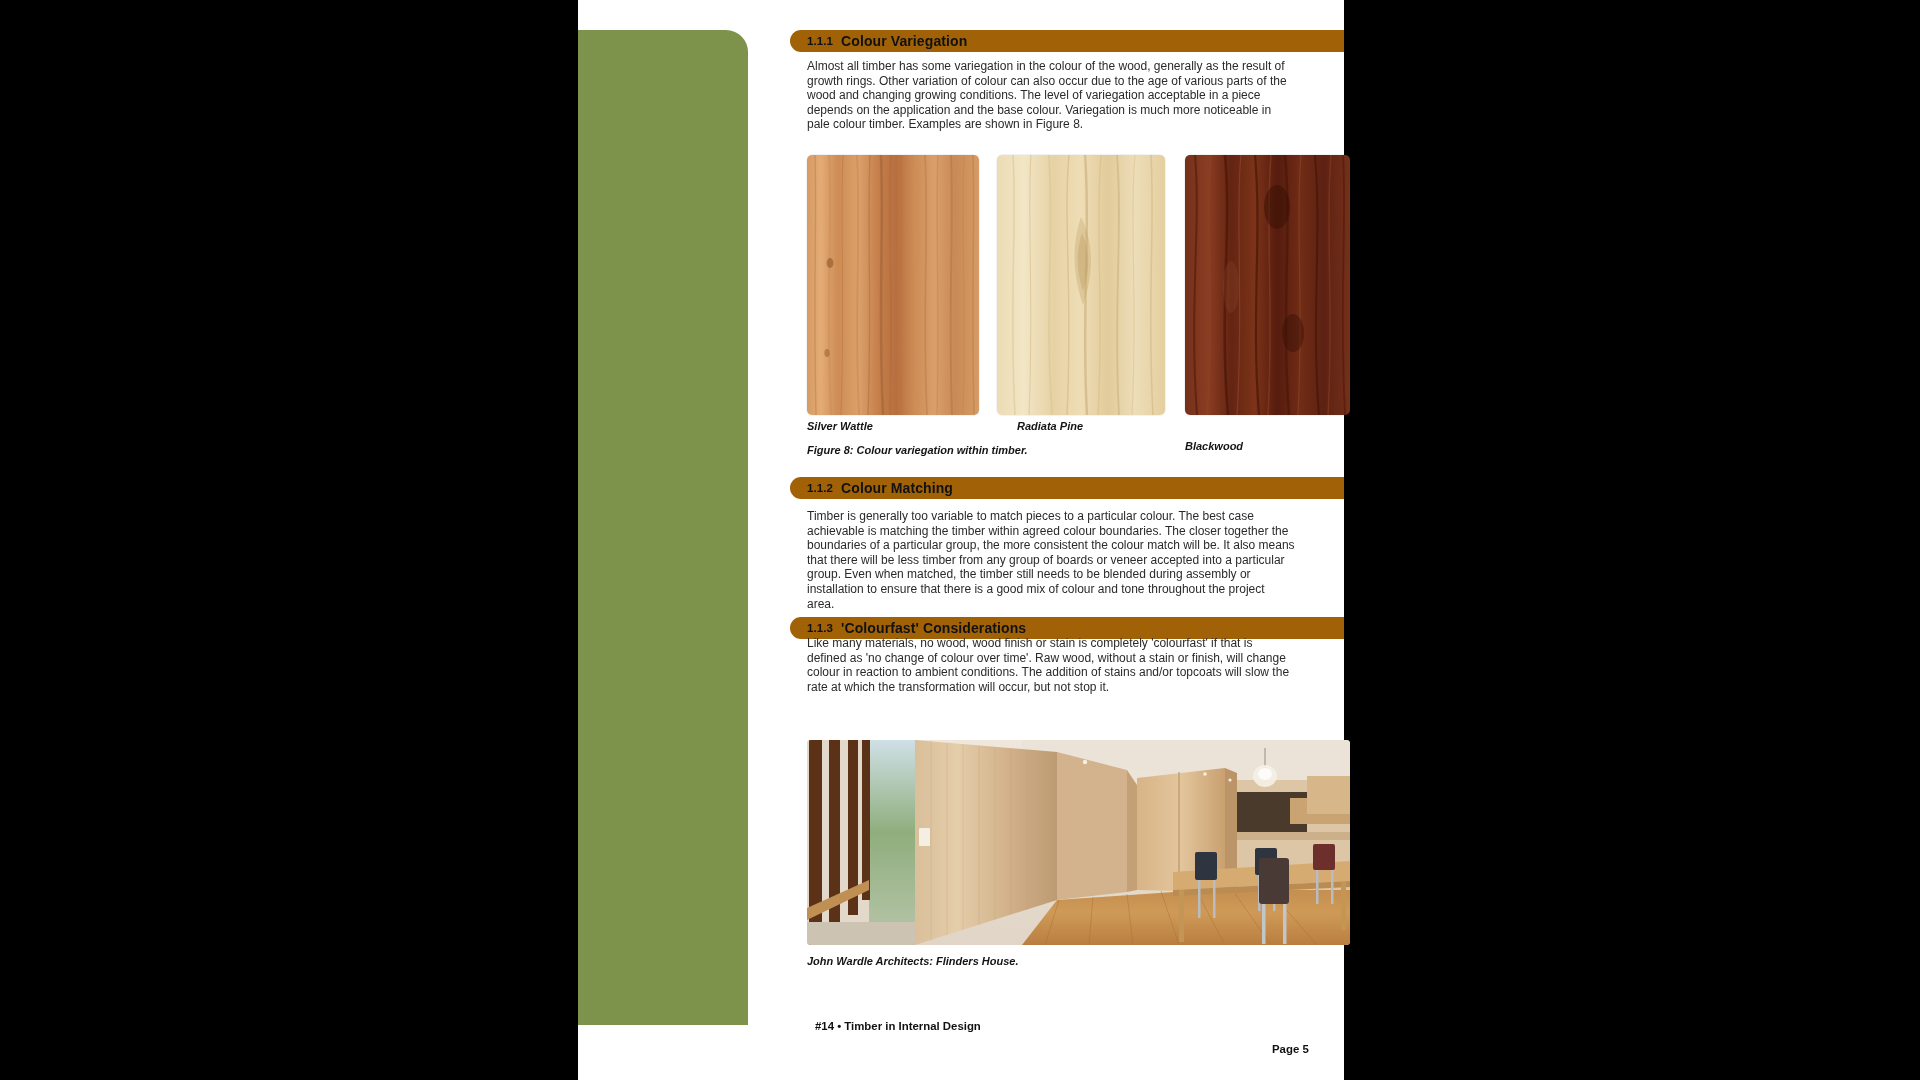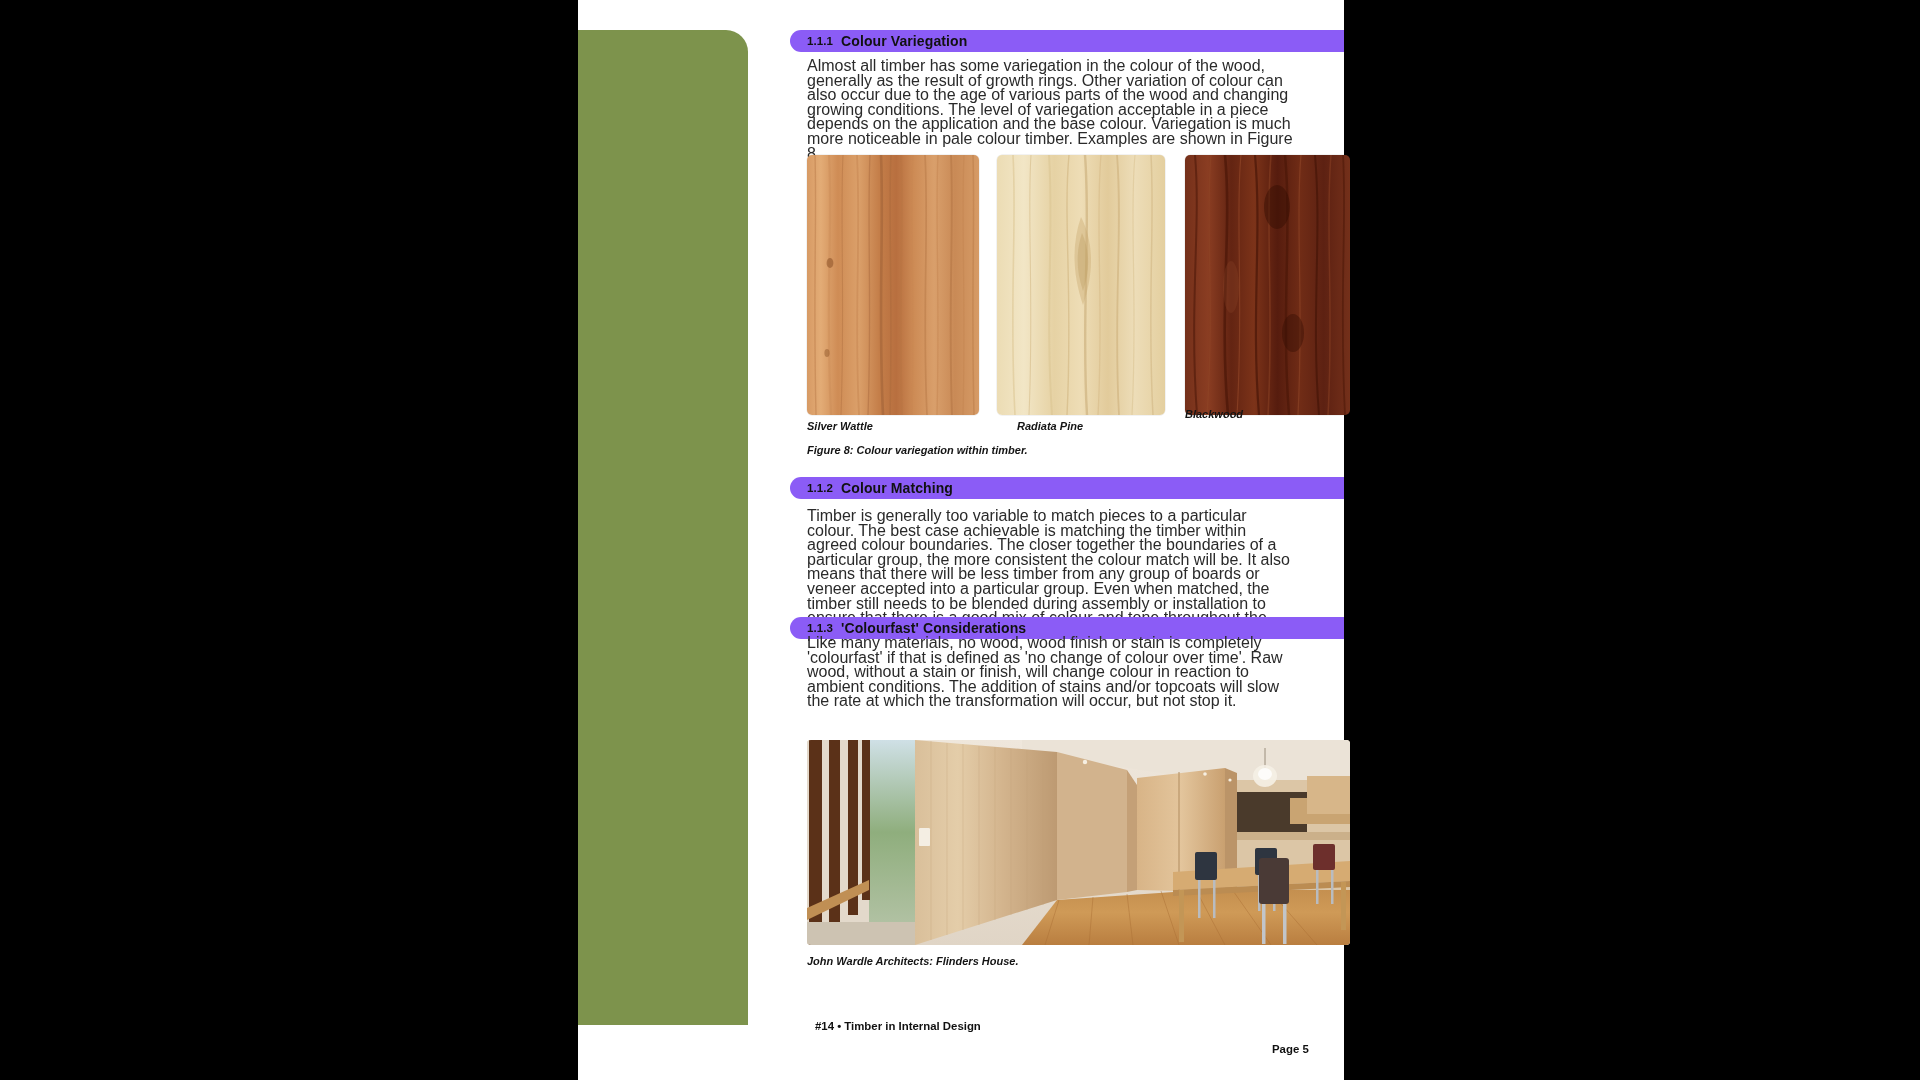--- a/index.html
+++ b/index.html
@@ -26,38 +26,38 @@
   }
 
   
   .content {
     position:absolute; left:212px; top:0; width:554px; height:1080px;
   }
 
   
   .section-bar {
     position:absolute; left:0px; width:554px; height:22px;
-    background:#8b5cf6;
+    background:#a16207;
     border-top-left-radius:11px;
     border-bottom-left-radius:11px;
     display:flex; align-items:center;
   }
   .section-bar .num {
     font-size:11.5px; font-weight:bold; color:#111;
     margin-left:17px; letter-spacing:0.1px;
   }
   .section-bar .ttl {
     font-size:14px; font-weight:bold; color:#111;
     margin-left:8px; letter-spacing:0.1px;
   }
 
   
   .body-text {
     position:absolute; left:17px; width:488px;
-    font-size:16px; line-height:14.6px;
+    font-size:12px; line-height:14.6px;
     color:#2a2a2a; text-align:left;
   }
 
   
   .caption {
     position:absolute;
     font-size:11px; font-weight:bold; font-style:italic;
     color:#141414; white-space:nowrap;
   }
 
@@ -206,21 +206,21 @@
           </g>
           <ellipse cx="92" cy="52" rx="13" ry="22" fill="#35० 0e03" opacity="0.0"></ellipse>
           <ellipse cx="92" cy="52" rx="13" ry="22" fill="#330d03" opacity="0.45"></ellipse>
           <ellipse cx="108" cy="178" rx="11" ry="19" fill="#330d03" opacity="0.40"></ellipse>
           <ellipse cx="46" cy="132" rx="8" ry="26" fill="#9a5030" opacity="0.22"></ellipse>
         </svg>
       </div>
 
       <span class="caption" style="left:17px;  top:420px;">Silver Wattle</span>
       <span class="caption" style="left:207px; top:420px;margin-left:20px;">Radiata Pine</span>
-      <span class="caption" style="left:395px; top:408px;">Blackwood</span>
+      <span class="caption" style="left:395px; top:440px;">Blackwood</span>
 
       <span class="caption" style="left:17px; top:444px;">Figure 8: Colour variegation within timber.</span>
 
       <div class="section-bar" style="top:477px;">
         <span class="num">1.1.2</span>
         <span class="ttl">Colour Matching</span>
       </div>
 
       <p class="body-text" style="top:509px;">Timber is generally too variable to match pieces to a particular colour. The best case achievable is matching the timber within agreed colour boundaries. The closer together the boundaries of a particular group, the more consistent the colour match will be. It also means that there will be less timber from any group of boards or veneer accepted into a particular group. Even when matched, the timber still needs to be blended during assembly or installation to ensure that there is a good mix of colour and tone throughout the project area.</p>
 

